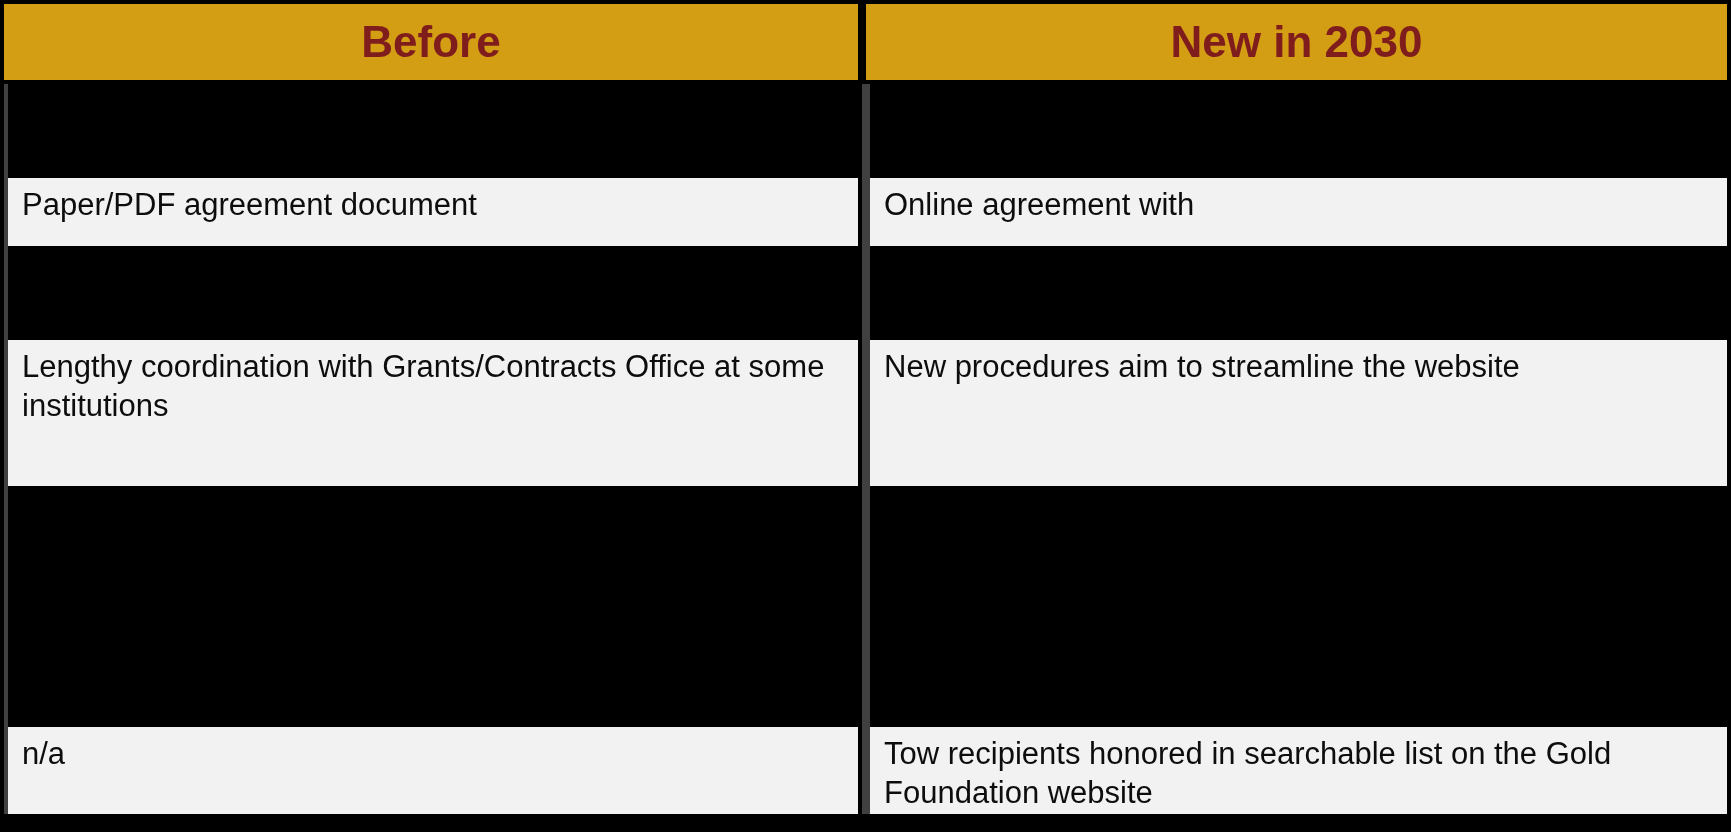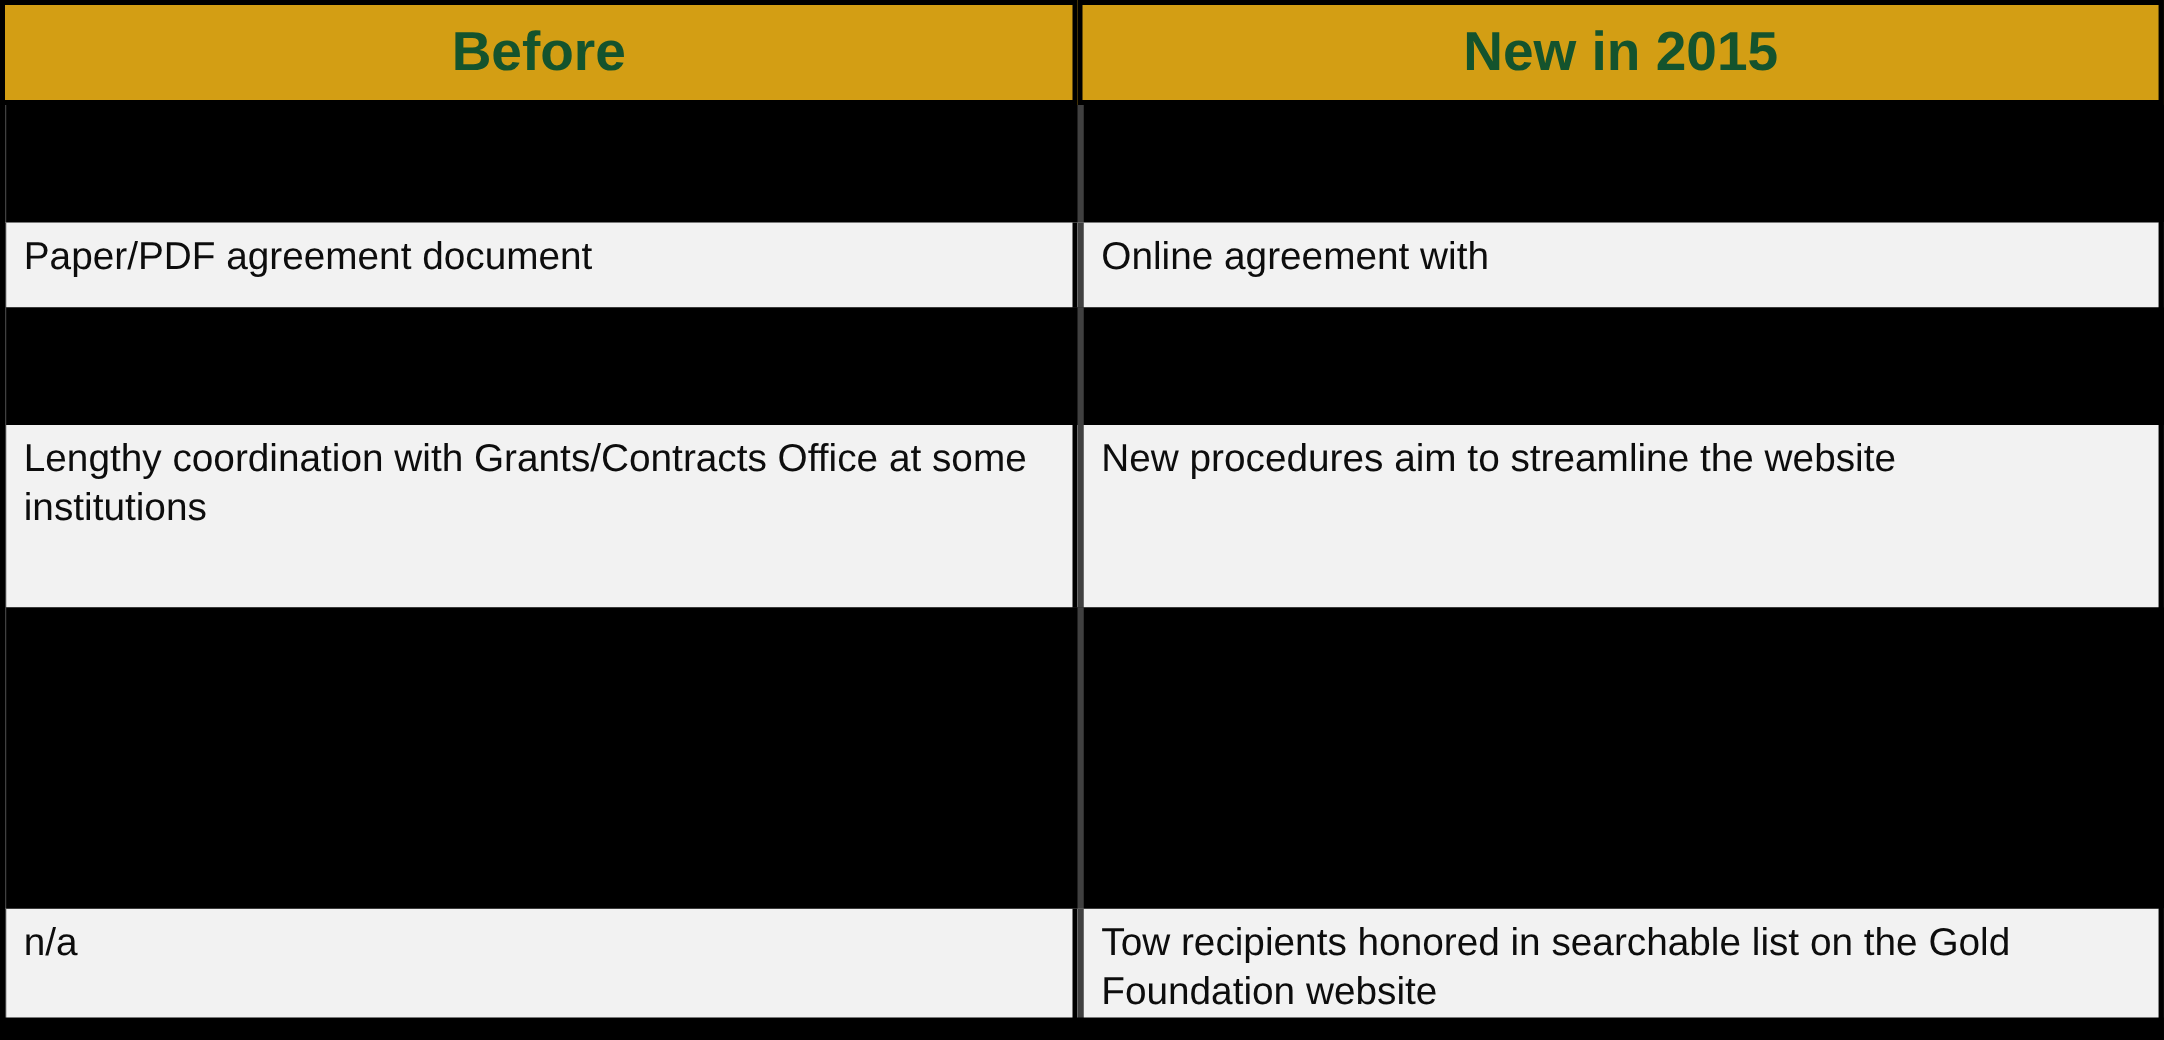--- a/index.html
+++ b/index.html
@@ -28,41 +28,41 @@
     width: 1731px;
     margin: 0;
     padding: 0;
     background: #000000;
   }
   table.comparison col.left  { width: 862px; }
   table.comparison col.right { width: 869px; }
 
   th.header-cell {
     background: #D39E14;
-    color: #14532d;
+    color: #7f1d1d;
     font-size: 44px;
     font-weight: bold;
     text-align: center;
     height: 76px;
     padding: 0;
     border-top: 4px solid #000000;
     border-bottom: 4px solid #000000;
     border-left: 4px solid #000000;
     border-right: 4px solid #000000;
     line-height: 1.1;
   }
   td.cell {
     background: #F2F2F2;
     color: #0D0D0D;
     font-size: 31px;
     line-height: 1.25;
     text-align: left;
     vertical-align: top;
     padding: 8px 12px 8px 14px;
-    border-left: 5px solid #404040;
+    border-left: 8px solid #404040;
     border-right: 4px solid #000000;
     border-bottom: 0;
   }
   td.cell.redacted {
     background: #000000;
     color: #000000;
   }
   tr.row-redacted-1 td.cell { height: 78px; }
   tr.row-text-1 td.cell     { height: 52px; }
   tr.row-redacted-2 td.cell { height: 78px; }
@@ -93,21 +93,21 @@
 
 <div class="table-wrap">
   <table class="comparison">
     <colgroup>
       <col class="left">
       <col class="right">
     </colgroup>
     <thead>
       <tr>
         <th class="header-cell">Before</th>
-        <th class="header-cell">New in 2015</th>
+        <th class="header-cell">New in 2030</th>
       </tr>
     </thead>
     <tbody>
       <tr class="row-redacted-1">
         <td class="cell redacted"></td>
         <td class="cell redacted"></td>
       </tr>
       <tr class="row-text-1">
         <td class="cell">Paper/PDF agreement document</td>
         <td class="cell">Online agreement with</td>

